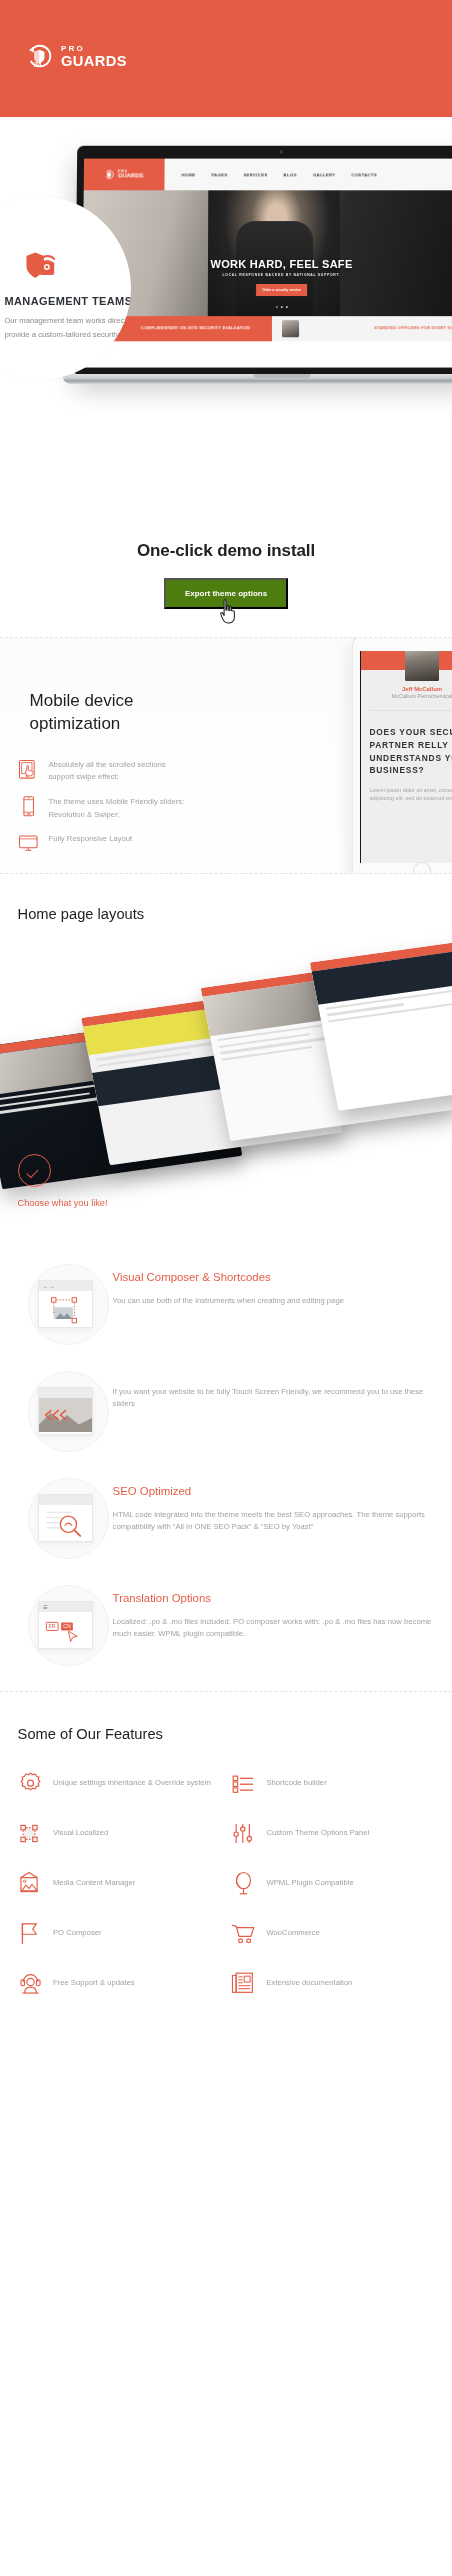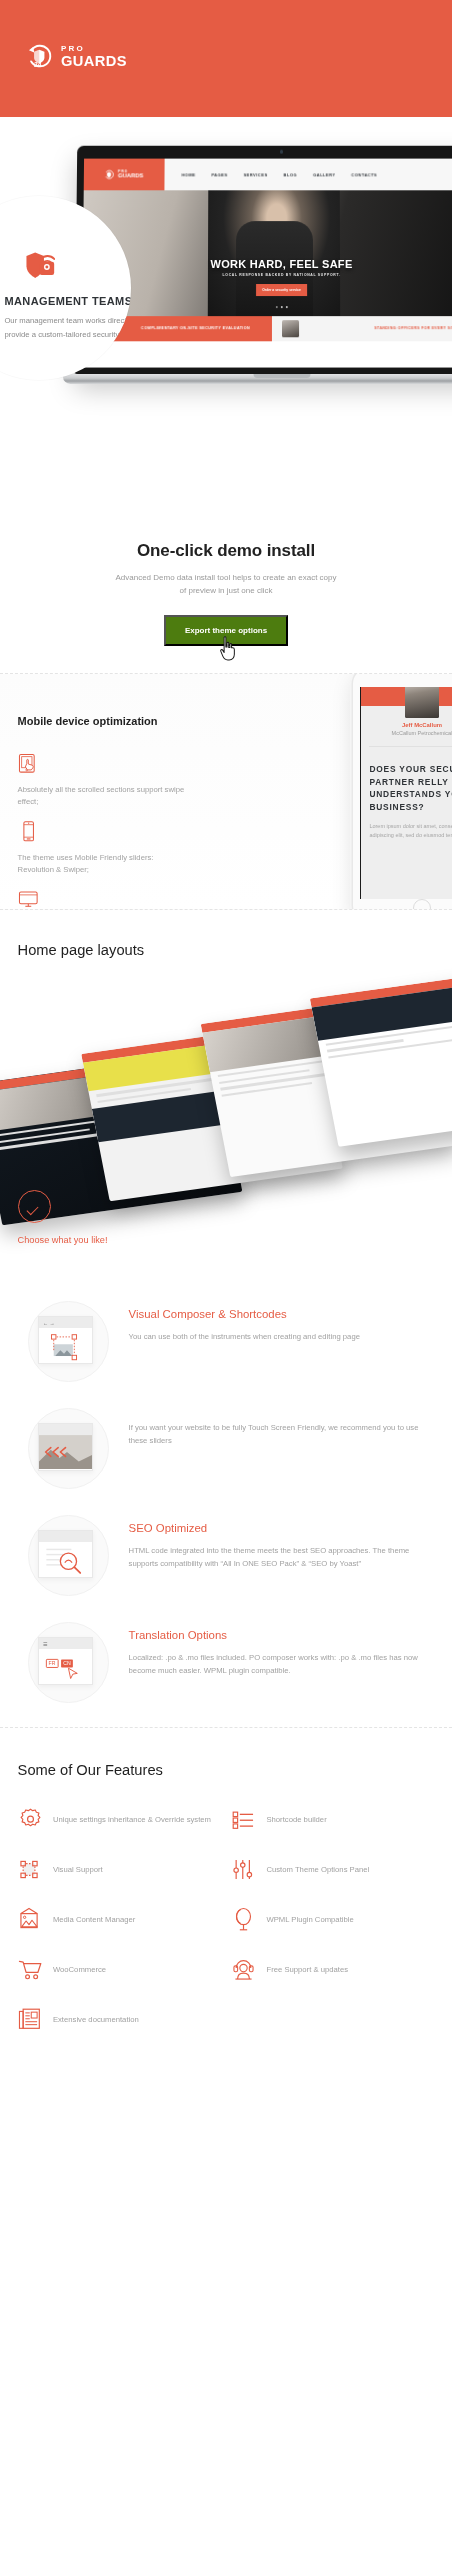--- a/index.html
+++ b/index.html
@@ -65,23 +65,23 @@
   .oneclick{text-align:center;padding:8.8px 0 0 0;}
   .oneclick h2{margin:0;font-size:17px;font-weight:bold;color:#222;letter-spacing:-0.1px;}
   .oneclick p{margin:10.3px auto 0 auto;width:228px;font-size:8px;line-height:1.65;color:#9a9a9a;}
   .cta-wrap{position:relative;margin-top:17.6px;height:48px;}
   .cta{display:inline-block;background:#4d7c0f;color:#fff;font-size:8px;font-weight:bold;padding:8.8px 19px;}
   .cursor{position:absolute;left:50%;margin-left:-7.3px;top:20.6px;}
 
   
   .mobile{position:relative;height:235px;border-top:0.7px dashed #e4e4e4;border-bottom:0.7px dashed #e4e4e4;
      background:linear-gradient(180deg,#fcfcfc,#fff);overflow:hidden;margin-top:10.3px;}
-  .mobile h2{margin:0;padding:40px 0 0 17.6px;font-size:11px;font-weight:bold;color:#1f1f1f;line-height:1.35;width:158px;}
+  .mobile h2{margin:12px;padding:40px 0 0 17.6px;font-size:17px;font-weight:normal;color:#1f1f1f;line-height:1.35;width:158px;}
   .mfeat{margin:23.5px 0 0 17.6px;width:173px;}
-  .mfeat-row{display:flex;gap:10.3px;align-items:flex-start;margin-bottom:12.5px;flex-direction:column;}
+  .mfeat-row{display:flex;gap:10.3px;align-items:flex-start;margin-bottom:12.5px;}
   .mfeat-ico{flex:0 0 20.6px;height:20.6px;position:relative;}
   .mfeat-row p{margin:0;font-size:7.7px;line-height:1.6;color:#a2a2a2;}
   .phone{position:absolute;right:-38px;top:-5.9px;width:137px;height:253px;background:#fbfbfb;border-radius:16px;
      box-shadow:0 0 0 1.5px #e8e8e8, 0 0 0 2.9px #f6f6f6, 0 8.8px 22px rgba(0,0,0,.13);padding:19px 6.6px 22px 6.6px;box-sizing:border-box;}
   .phone-screen{background:#eeeeee;height:100%;overflow:hidden;position:relative;border-left:1.5px solid #1b1b1b;}
   .ph-top{background:#e55c44;height:19px;}
   .ph-ava{width:34px;height:38px;border-radius:1.5px;margin:-26.4px auto 0 auto;
      background:linear-gradient(170deg,#d6cfc8 0%,#8e857c 35%,#3b3734 100%);}
   .ph-name{text-align:center;color:#e55c44;font-size:5.9px;font-weight:bold;margin-top:4.4px;}
   .ph-co{text-align:center;color:#9a9a9a;font-size:5.5px;margin-top:1.5px;}
@@ -107,21 +107,21 @@
   .scr .dk{height:34px;background:#1d2630;}
   .scr .ln{height:2.2px;background:#dfdfdf;margin:4.4px 7.3px;}
   .scr .ln.sm{width:40%;}
   .choose{position:absolute;left:17.6px;top:280px;}
   .check{width:31px;height:31px;border-radius:50%;border:1.2px solid #e55c44;position:relative;}
   .check:after{content:"";position:absolute;left:8px;top:14.7px;width:10.3px;height:5.1px;border-left:1.2px solid #e55c44;
      border-bottom:1.2px solid #e55c44;transform:rotate(-45deg);}
   .choose p{margin:10.3px 0 0 0;color:#e55c44;font-size:9.2px;line-height:1.5;}
 
   
-  .frow{display:flex;align-items:flex-start;padding:0 17.6px;margin-bottom:25px;gap:16px;}
+  .frow{display:flex;align-items:flex-start;padding:0 17.6px;margin-bottom:25px;}
   .fthumb{flex:0 0 95px;height:82px;display:flex;align-items:center;justify-content:center;position:relative;}
   .fcircle{position:absolute;left:10.3px;top:1.5px;width:79px;height:79px;border-radius:50%;background:#fafafa;border:0.7px solid #f1f1f1;}
   .fwin{position:relative;width:53px;height:46px;background:#fff;border:0.7px solid #e8e8e8;box-shadow:0 1.5px 5.1px rgba(0,0,0,.05);}
   .fwin-bar{height:10.3px;background:#ececec;display:flex;align-items:center;gap:2.9px;padding-left:4.4px;font-size:5.1px;color:#6a6a6a;}
   .fbody{flex:1;padding-top:7.3px;}
   .fbody h3{margin:0;color:#e55c44;font-size:11.4px;font-weight:normal;line-height:1.4;}
   .fbody p{margin:8.8px 0 0 0;font-size:7.7px;line-height:1.65;color:#a2a2a2;}
 
   
   .feats{border-top:0.7px dashed #e4e4e4;padding:34px 17.6px 44px 17.6px;}
@@ -221,21 +221,20 @@
           </svg>
         </div>
         <div class="cc-title">MANAGEMENT TEAMS</div>
         <div class="cc-text">Our management team works directly with you to provide a custom-tailored security solution</div>
       </div>
     </div>
   </div>
 
   <div class="oneclick">
     <h2>One-click demo install</h2>
-    <p>Advanced Demo data install tool helps to create an exact copy of preview in just one click</p>
     <div class="cta-wrap">
       <button class="cta">Export theme options</button>
       <div class="cursor">
         <svg width="19" height="25" viewBox="0 0 26 34">
           <path d="M7 2 C7 0.6 9.4 0.6 9.4 2 L9.4 15 L11 15 L11 9.6 C11 8.3 13.3 8.3 13.3 9.6 L13.3 15.6 L15 15.6 L15 11.2
                    C15 9.9 17.2 9.9 17.2 11.2 L17.2 16 L18.8 16 C19.9 16 21 16.8 21 18.4 L21 25 C21 29.4 18 32.6 14 32.6
                    L12 32.6 C8.4 32.6 6.4 30.4 5.2 27.4 L2.4 20.6 C1.8 19 4 17.6 5 19.2 L7 22.4 Z" fill="#fff" stroke="#1a1a1a" stroke-width="1.4" stroke-linejoin="round"></path>
         </svg>
       </div>
     </div>
@@ -468,21 +467,21 @@
             <rect x="4" y="6" width="6" height="6" fill="none" stroke="#e55c44" stroke-width="1.6"></rect>
             <rect x="20" y="6" width="6" height="6" fill="none" stroke="#e55c44" stroke-width="1.6"></rect>
             <rect x="4" y="22" width="6" height="6" fill="none" stroke="#e55c44" stroke-width="1.6"></rect>
             <rect x="20" y="22" width="6" height="6" fill="none" stroke="#e55c44" stroke-width="1.6"></rect>
             <line x1="11" y1="9" x2="19" y2="9" stroke="#e55c44" stroke-width="1.5" stroke-dasharray="2 2"></line>
             <line x1="11" y1="25" x2="19" y2="25" stroke="#e55c44" stroke-width="1.5" stroke-dasharray="2 2"></line>
             <line x1="7" y1="13" x2="7" y2="21" stroke="#e55c44" stroke-width="1.5" stroke-dasharray="2 2"></line>
             <line x1="23" y1="13" x2="23" y2="21" stroke="#e55c44" stroke-width="1.5" stroke-dasharray="2 2"></line>
           </svg>
         </div>
-        <span>Visual Support</span>
+        <span>Visual Localized</span>
       </div>
 
       <div class="cell">
         <div class="cell-ico">
           <svg width="25" height="25" viewBox="0 0 34 34">
             <line x1="7" y1="4" x2="7" y2="30" stroke="#e55c44" stroke-width="1.6"></line>
             <line x1="16" y1="4" x2="16" y2="30" stroke="#e55c44" stroke-width="1.6"></line>
             <line x1="25" y1="4" x2="25" y2="30" stroke="#e55c44" stroke-width="1.6"></line>
             <circle cx="7" cy="18" r="3" fill="#fff" stroke="#e55c44" stroke-width="1.6"></circle>
             <circle cx="16" cy="11" r="3" fill="#fff" stroke="#e55c44" stroke-width="1.6"></circle>
@@ -509,20 +508,29 @@
           <svg width="25" height="25" viewBox="0 0 34 34">
             <ellipse cx="17" cy="13" rx="9.5" ry="11" fill="none" stroke="#e55c44" stroke-width="1.6"></ellipse>
             <path d="M13 3.5 A11 11 0 0 0 13 22.5" fill="none" stroke="#e55c44" stroke-width="1.6"></path>
             <line x1="17" y1="24" x2="17" y2="31" stroke="#e55c44" stroke-width="1.6"></line>
             <line x1="12" y1="31" x2="22" y2="31" stroke="#e55c44" stroke-width="1.6"></line>
           </svg>
         </div>
         <span>WPML Plugin Compatible</span>
       </div>
 
+      <div class="cell">
+        <div class="cell-ico">
+          <svg width="25" height="25" viewBox="0 0 34 34">
+            <line x1="6" y1="3" x2="6" y2="31" stroke="#e55c44" stroke-width="1.8"></line>
+            <path d="M6 4 L25 4 L20 11 L25 18 L6 18 Z" fill="none" stroke="#e55c44" stroke-width="1.6" stroke-linejoin="round"></path>
+          </svg>
+        </div>
+        <span>PO Composer</span>
+      </div>
 
       <div class="cell">
         <div class="cell-ico">
           <svg width="25" height="25" viewBox="0 0 34 34">
             <path d="M2 6 L7 7 L11 21 L27 21 L31 9 L8 9" fill="none" stroke="#e55c44" stroke-width="1.7" stroke-linejoin="round" stroke-linecap="round"></path>
             <circle cx="13" cy="27" r="2.6" fill="none" stroke="#e55c44" stroke-width="1.6"></circle>
             <circle cx="24" cy="27" r="2.6" fill="none" stroke="#e55c44" stroke-width="1.6"></circle>
           </svg>
         </div>
         <span>WooCommerce</span>

